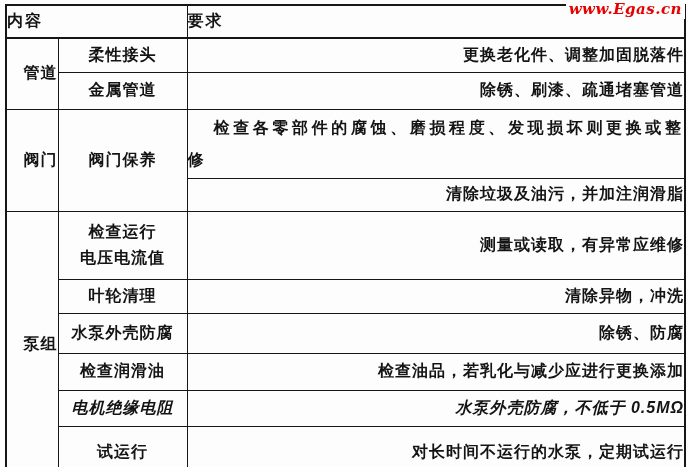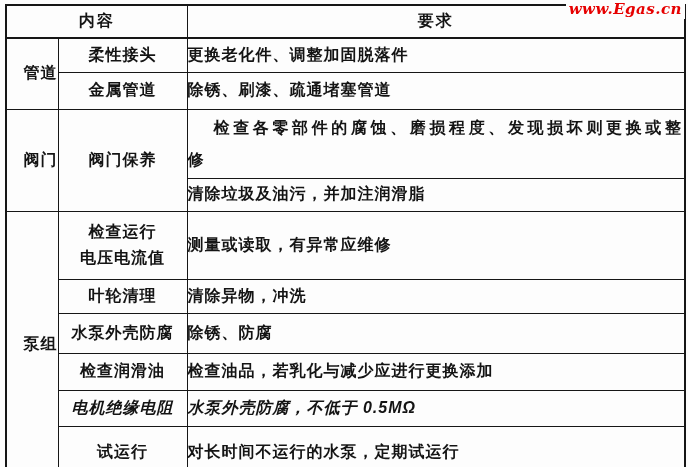--- a/index.html
+++ b/index.html
@@ -29,34 +29,34 @@
     border: 2px solid #161616;
   }
   table.maint td {
     border: 1px solid #161616;
     padding: 0;
     vertical-align: middle;
     overflow: hidden;
   }
   tr.header-row td {
     border-bottom: 2px solid #161616;
-    text-align: center;
+    text-align: left;
     letter-spacing: 2px;
   }
   td.group-cell {
     text-align: right;
     letter-spacing: 1px;
   }
   td.item-cell {
     text-align: center;
     letter-spacing: 1px;
     margin-left: 22px;
   }
   td.req-cell {
-    text-align: left;
+    text-align: right;
     padding-left: 17px;
     padding-right: 4px;
     letter-spacing: 1px;
   }
   td.req-cell-justify {
     text-align: justify;
     padding: 2px 8px 2px 4px;
     text-indent: 26px;
     letter-spacing: 3px;
     line-height: 32px;

